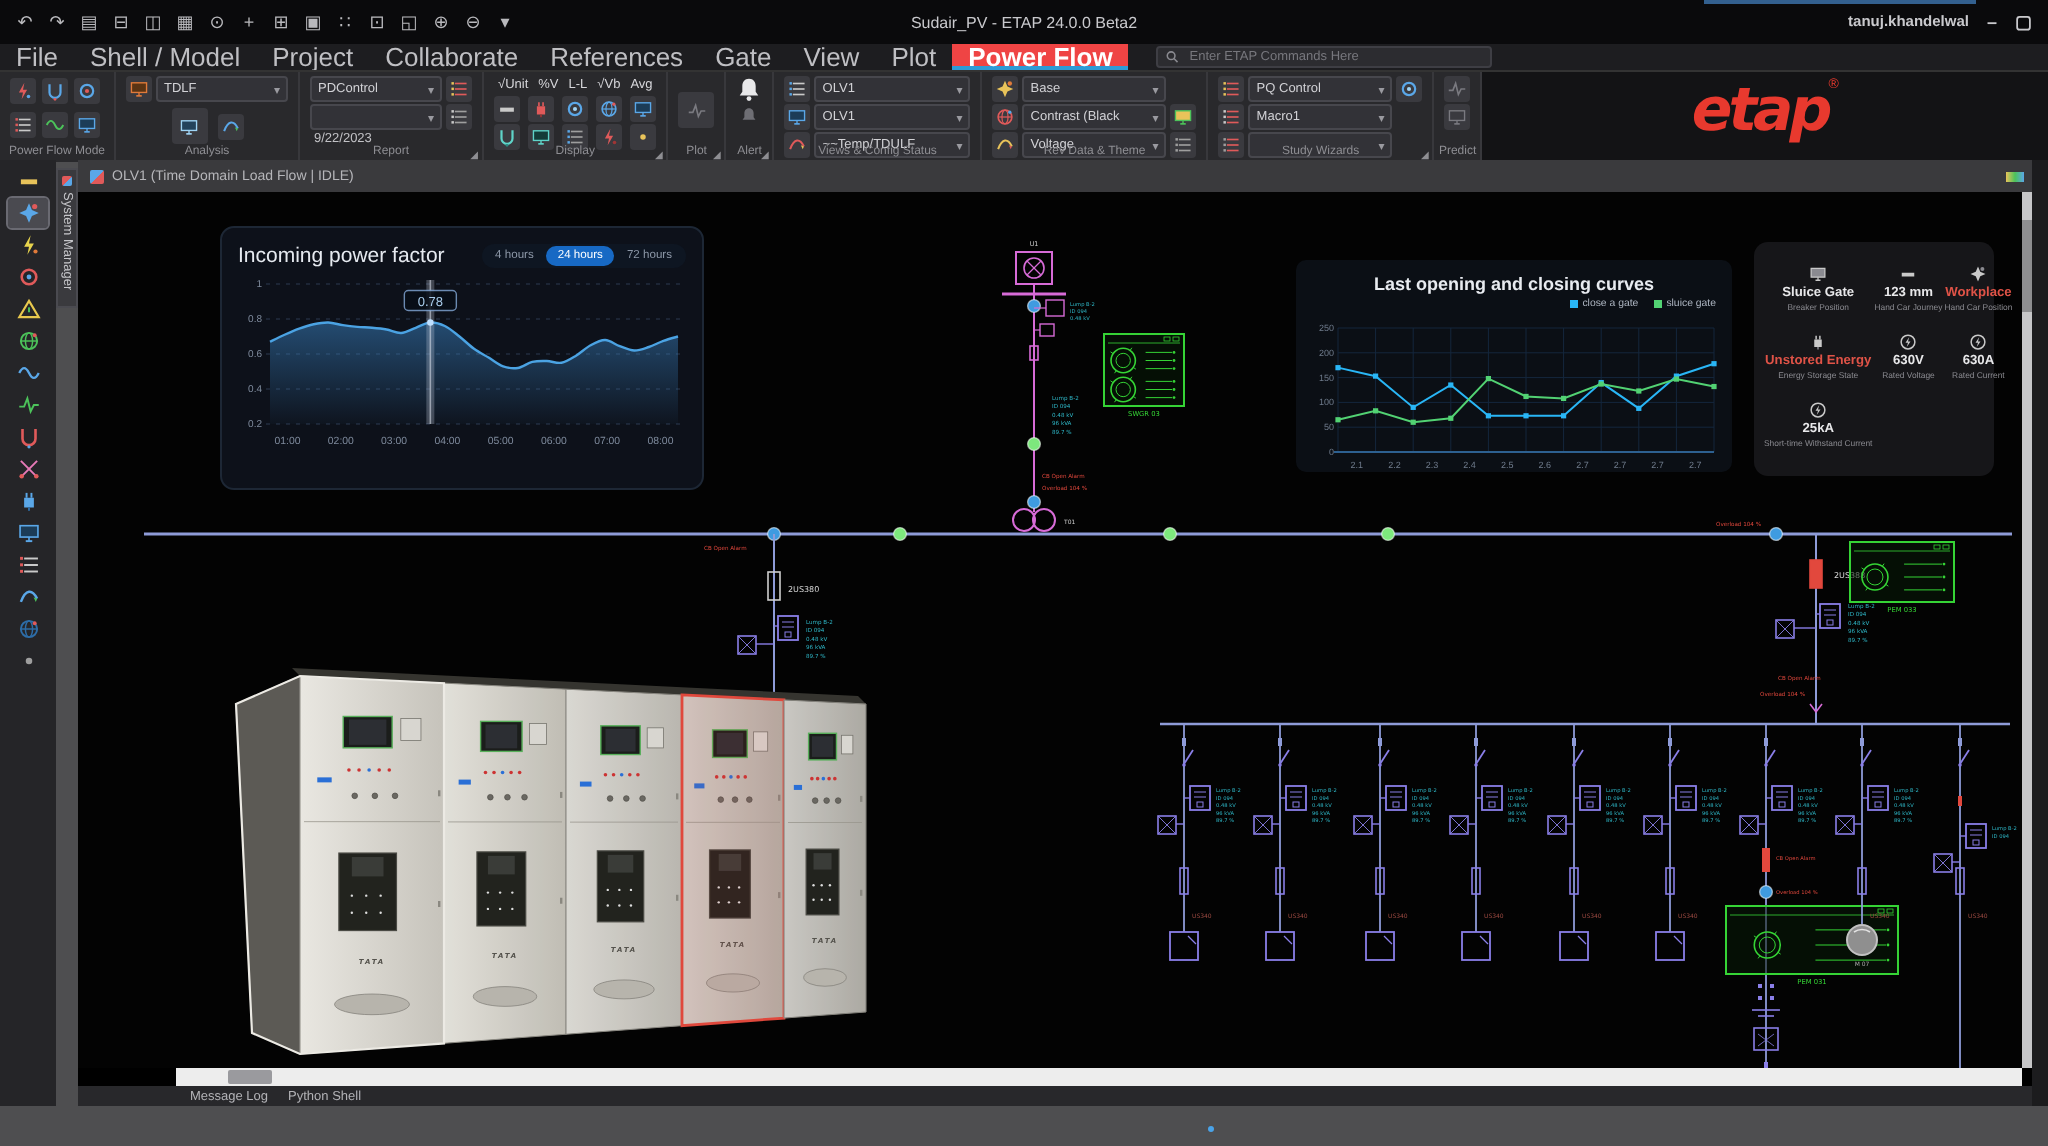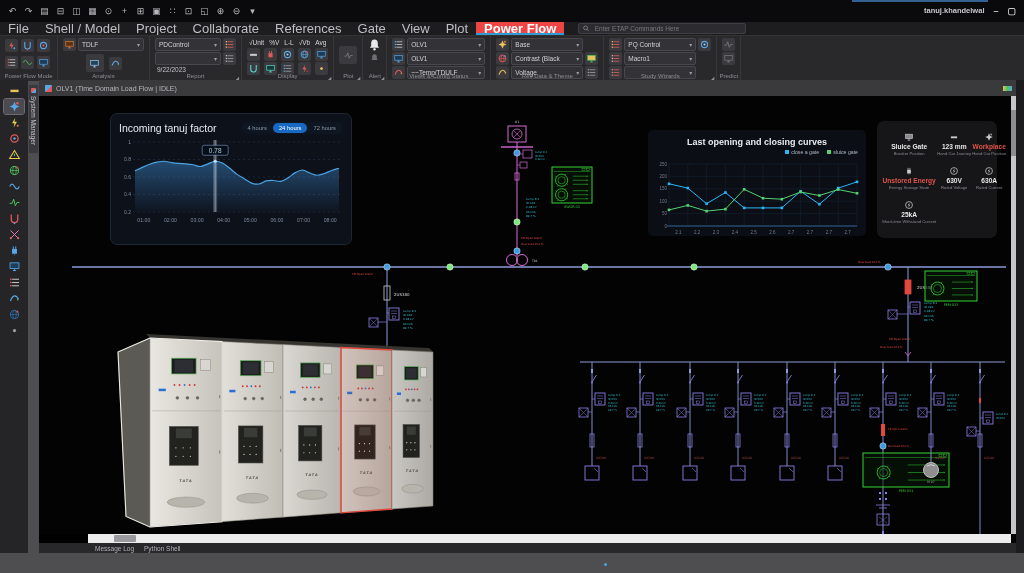--- a/index.html
+++ b/index.html
@@ -99,20 +99,21 @@
         <span class="qicon">+</span>
         <span class="qicon">⊞</span>
         <span class="qicon">▣</span>
         <span class="qicon">∷</span>
         <span class="qicon">⊡</span>
         <span class="qicon">◱</span>
         <span class="qicon">⊕</span>
         <span class="qicon">⊖</span>
         <span class="qicon">▾</span>
       </div>
+    <div class="wtitle">Sudair_PV - ETAP 24.0.0 Beta2</div>
     <div class="topaccent"></div>
     <div class="wright">
       <span class="wuser">tanuj.khandelwal</span>
       <span class="wbtn">–</span>
       <span class="wbtn">▢</span>
     </div>
   </div>
 
   <div class="menubar">
     <div id="menuitems">
@@ -519,20 +520,24 @@
           </svg>
         </span>
       <span class="chip">
           <svg width="11" height="11" viewBox="0 0 16 16">
             <rect x="2.5" y="3.5" width="11" height="7" stroke="#7a7a80" fill="#3a3a3f" stroke-width="1"></rect>
             <line x1="6" y1="13" x2="10" y2="13" stroke="#7a7a80" stroke-width="1.2"></line>
             <line x1="8" y1="10.5" x2="8" y2="13" stroke="#7a7a80" stroke-width="1"></line>
           </svg>
         </span>
       <div class="rlabel">Predict</div>
+    </div>
+    <div class="logopanel">
+      <span class="logotext">etap</span>
+      <span class="logoreg">®</span>
     </div>
   </div>
 
   <div class="rail" id="rail">
       <div class="ricon">
         <svg width="13" height="13" viewBox="0 0 16 16">
           <rect x="3" y="7" width="10" height="3" fill="#e8c35a" stroke-width="0"></rect>
         </svg>
       </div>
       <div class="ricon selected">
@@ -1171,21 +1176,21 @@
           <defs>
             <linearGradient id="cabg" x1="0" y1="0" x2="1" y2="0">
               <stop offset="0%" stop-color="#e9e7e1"></stop>
               <stop offset="100%" stop-color="#c6c3bb"></stop>
             </linearGradient>
           </defs>
         </svg>
 
       <div class="pfcard">
         <div class="pfhead">
-          <span class="pftitle">Incoming tanuj factor</span>
+          <span class="pftitle">Incoming power factor</span>
           <div class="pftabs" id="pftabs">
               <span class="pftab">4 hours</span>
               <span class="pftab active">24 hours</span>
               <span class="pftab">72 hours</span>
             </div>
         </div>
         <svg id="pfchart" width="226" height="92">
             <defs>
               <linearGradient id="pfg" x1="0" y1="0" x2="0" y2="1">
                 <stop offset="0%" stop-color="#3b86c8" stop-opacity="0.5"></stop>

